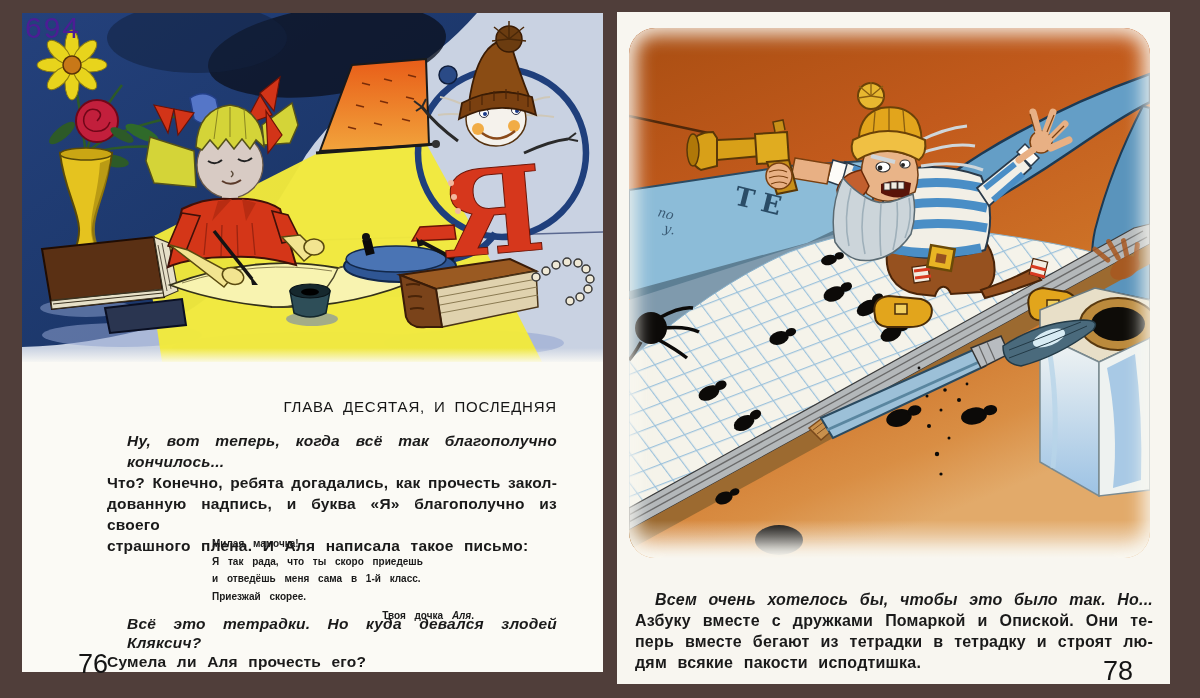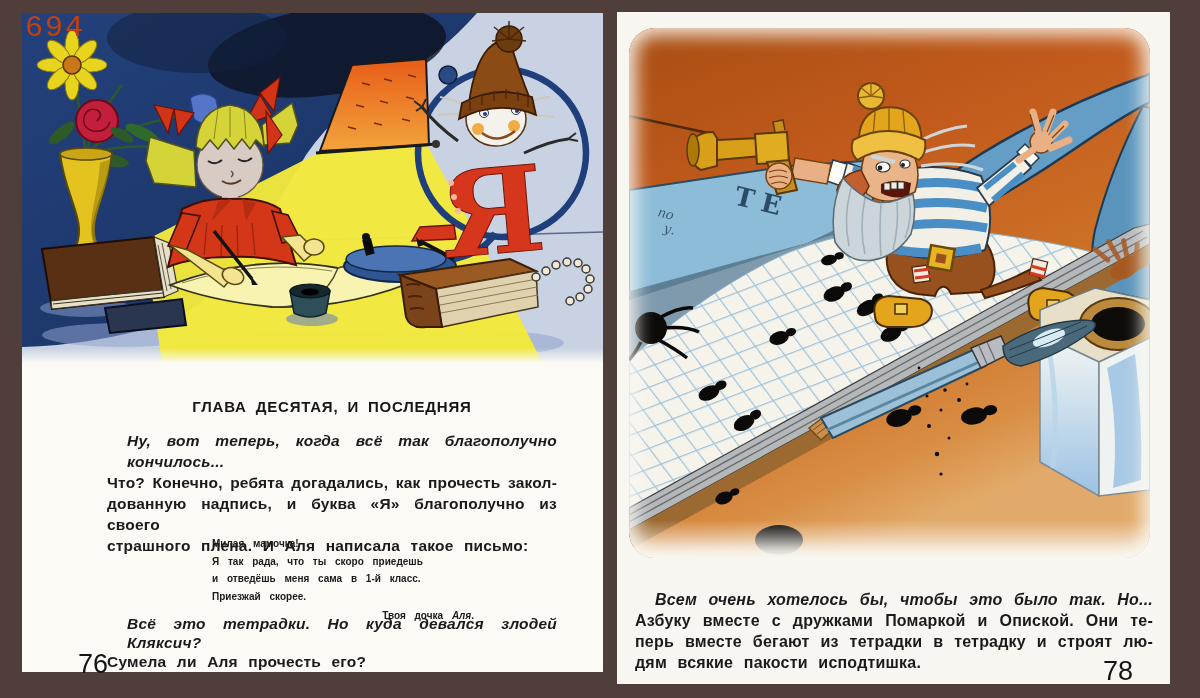--- a/index.html
+++ b/index.html
@@ -6,25 +6,25 @@
   .spread{position:relative;width:1200px;height:698px;background:#503e3a;overflow:hidden;
           font-family:"Liberation Sans","DejaVu Sans",sans-serif;}
   .page{position:absolute;background:#fbfaf5;}
   .page.left{left:22px;top:13px;width:581px;height:659px;}
   .page.right{left:617px;top:12px;width:553px;height:672px;background:#f8f6f0;}
   .illo{position:absolute;}
   .illo svg{display:block;}
   .illo-right-wrap{position:absolute;left:12px;top:16px;width:521px;height:530px;border-radius:26px;overflow:hidden;}
   .illo-right-feather{position:absolute;inset:0;border-radius:26px;pointer-events:none;
           box-shadow:inset 0 0 18px 7px rgba(250,248,242,.9);}
-  .folio{position:absolute;left:3px;top:-2px;color:#c2410c;font-family:Liberation Mono, monospace;
+  .folio{position:absolute;left:3px;top:-2px;color:#4c1d95;font-family:Liberation Sans, sans-serif;
          font-size:30px;letter-spacing:2px;}
   .pageno{position:absolute;font-family:Liberation Sans, sans-serif;font-size:27px;color:#141414;}
-  .heading{position:absolute;left:85px;top:385px;width:450px;text-align:center;
-           font-size:15px;font-weight:700;letter-spacing:.8px;word-spacing:4px;color:#161616;}
+  .heading{position:absolute;left:85px;top:385px;width:450px;text-align:right;
+           font-size:15px;font-weight:400;letter-spacing:.8px;word-spacing:4px;color:#161616;}
   .col{position:absolute;color:#1a1a1a;font-weight:700;}
   .jline{text-align:justify;text-align-last:justify;word-spacing:2px;letter-spacing:.2px;}
   .jline.first{padding-left:20px;font-style:italic;}
   .jline.open{text-align:right;text-align-last:left;word-spacing:6px;}
   .para-left{left:85px;top:417px;width:450px;font-size:15.5px;line-height:21px;}
   .letter{left:190px;top:522px;width:262px;font-size:10px;line-height:17.5px;word-spacing:6px;}
   .sig{text-align:right;padding-top:2px;}
   .sig .it{font-style:italic;}
   .para-left2{left:85px;top:601px;width:450px;font-size:15.5px;line-height:19px;}
   .para-right{left:18px;top:577px;width:518px;font-size:16px;line-height:21px;}

